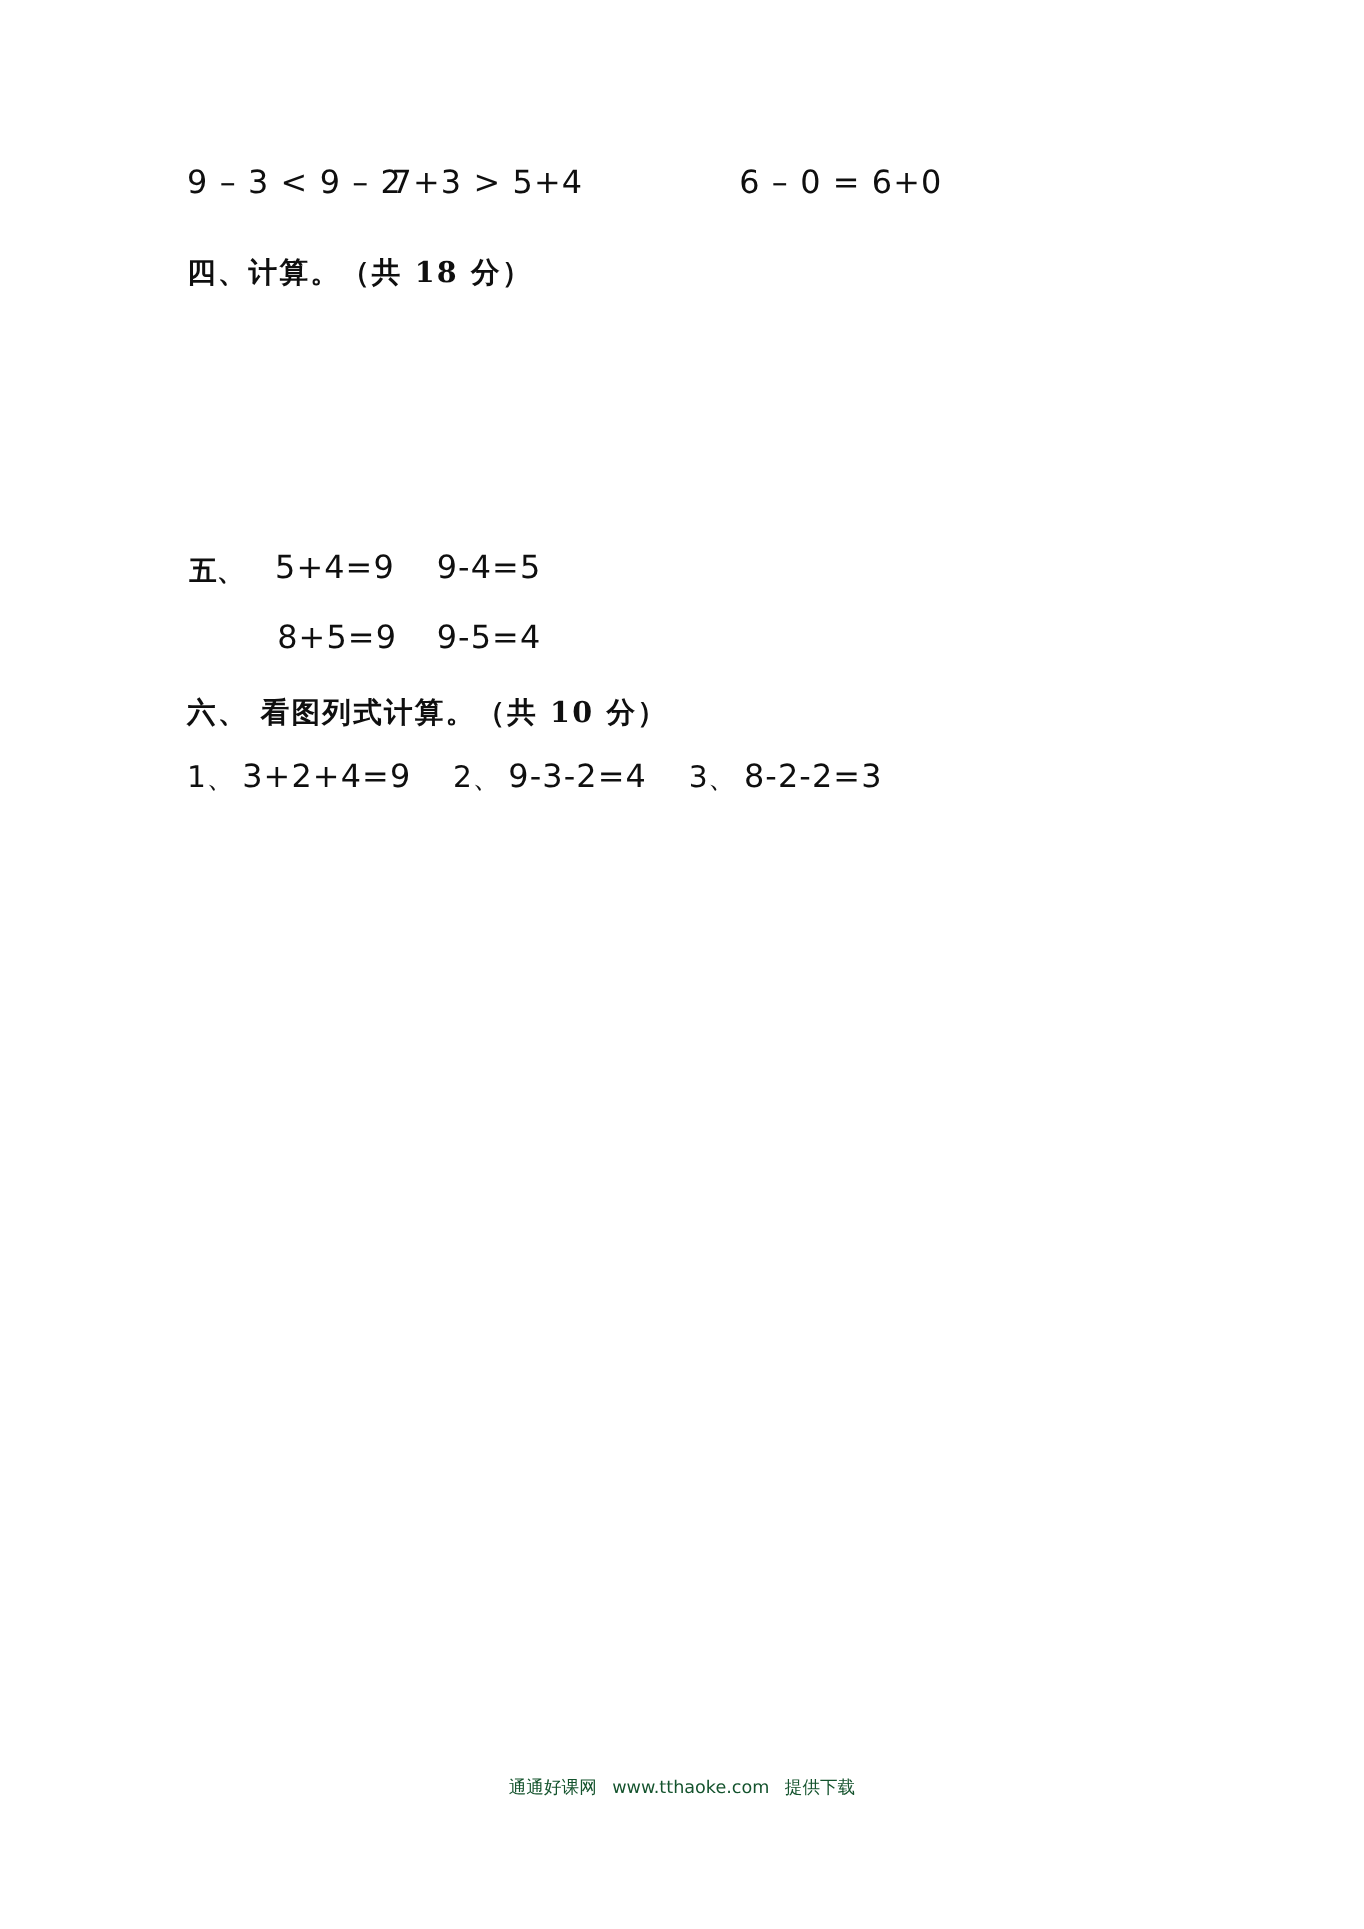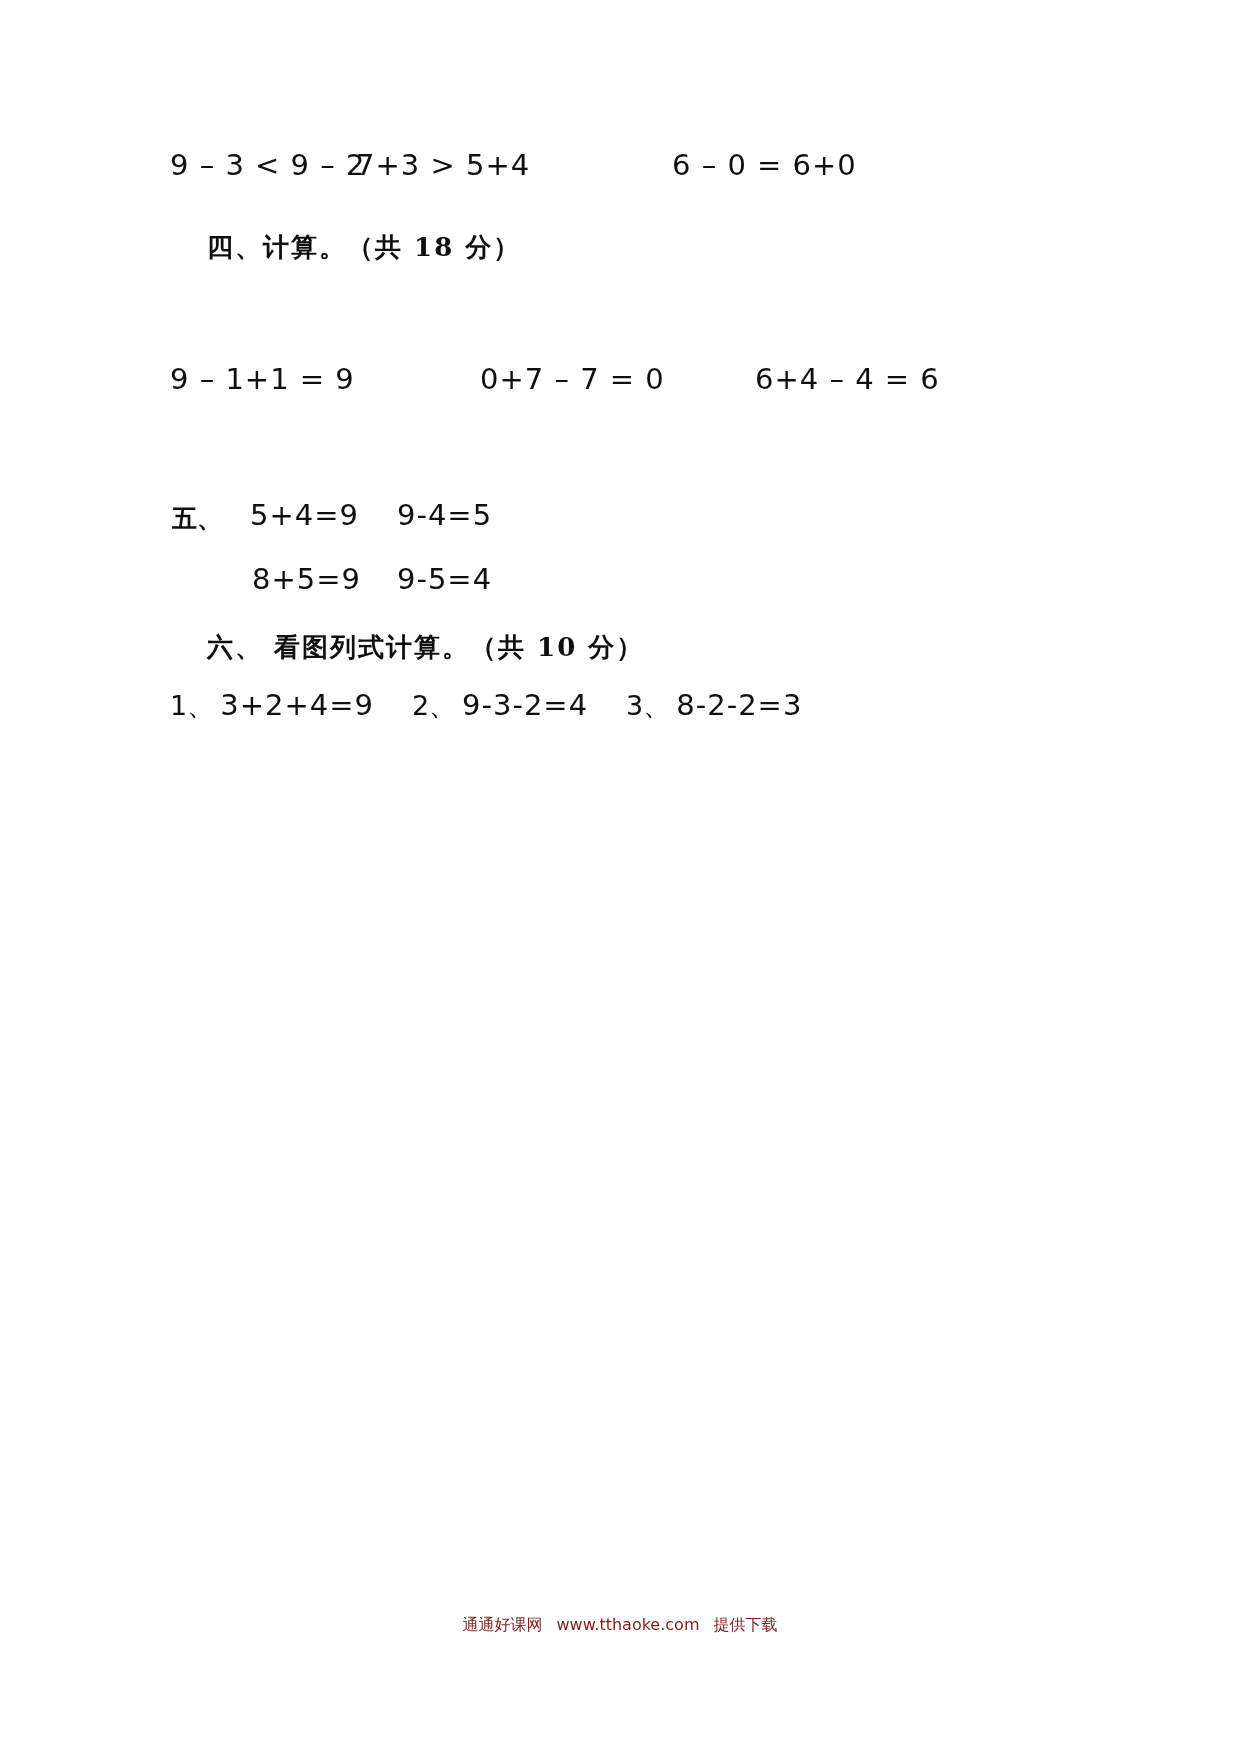--- a/index.html
+++ b/index.html
@@ -33,21 +33,20 @@
     font-size: 29px;
     letter-spacing: 1px;
     color: #0f0f0f;
   }
   .heading {
     font-family: "DejaVu Serif", "Liberation Serif", serif;
     font-weight: bold;
     font-size: 26px;
     letter-spacing: 2px;
     color: #0f0f0f;
-    margin-left: 37px;
   }
   .cn-label {
     font-family: "DejaVu Serif", "Liberation Serif", serif;
     font-weight: bold;
     font-size: 25px;
     color: #0f0f0f;
   }
   .six-row {
     position: absolute;
     left: 170px;
@@ -67,44 +66,39 @@
   .footer {
     position: absolute;
     left: 0;
     top: 1615px;
     width: 100%;
     display: flex;
     justify-content: center;
     align-items: baseline;
     gap: 14px;
     font-size: 16px;
-    color: #7f1d1d;
+    color: #14532d;
   }
 </style>
 </head>
 <body>
 
 <div class="page">
 
   <div class="line" style="top:148px">
     <span class="abs math" style="left:170px">9 – 3 &lt; 9 – 2</span>
     <span class="abs math" style="left:356px">7+3 &gt; 5+4</span>
     <span class="abs math" style="left:672px">6 – 0 = 6+0</span>
   </div>
 
   <div class="line" style="top:230px">
     <span class="abs heading" style="left:170px">四、计算。（共 18 分）</span>
   </div>
 
 
-  <div class="line" style="top:362px">
-    <span class="abs math" style="left:170px">9 – 1+1 = 9</span>
-    <span class="abs math" style="left:480px">0+7 – 7 = 0</span>
-    <span class="abs math" style="left:755px">6+4 – 4 = 6</span>
-  </div>
 
 
   <div class="line" style="top:498px">
     <span class="abs cn-label" style="left:172px; top:4px">五、</span>
     <span class="abs math" style="left:250px">5+4=9</span>
     <span class="abs math" style="left:397px">9-4=5</span>
   </div>
 
   <div class="line" style="top:562px">
     <span class="abs math" style="left:252px">8+5=9</span>

